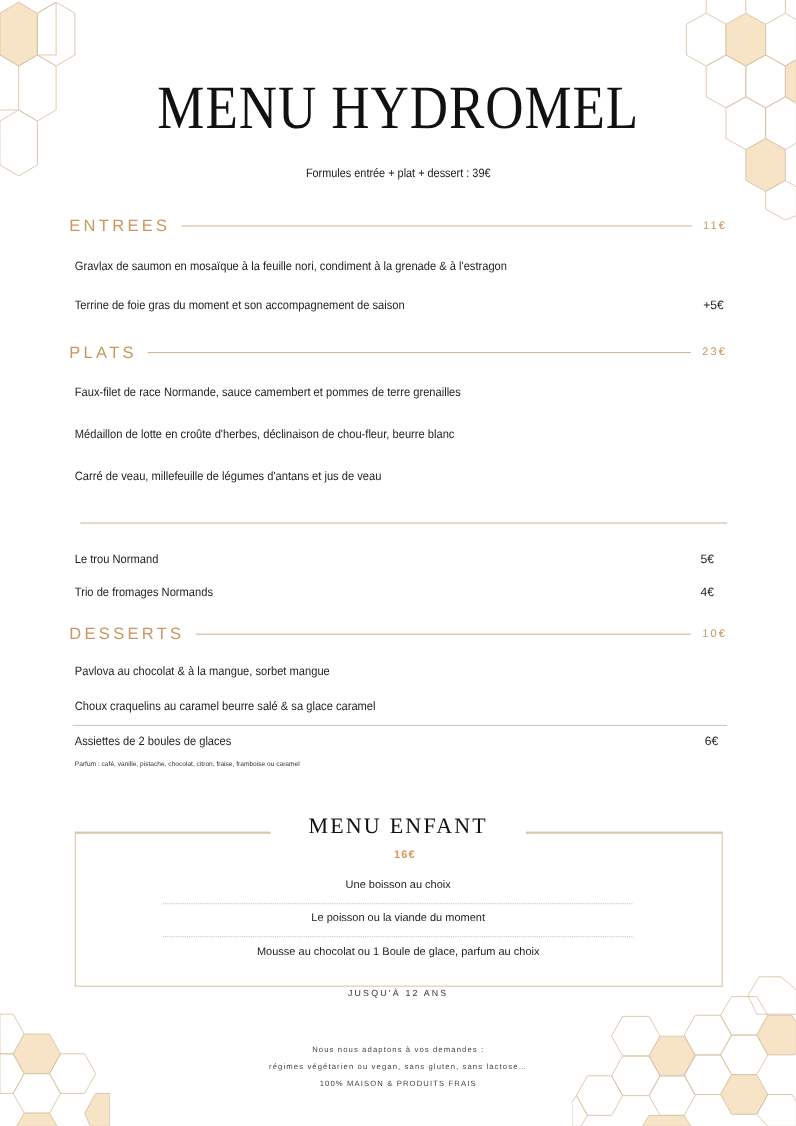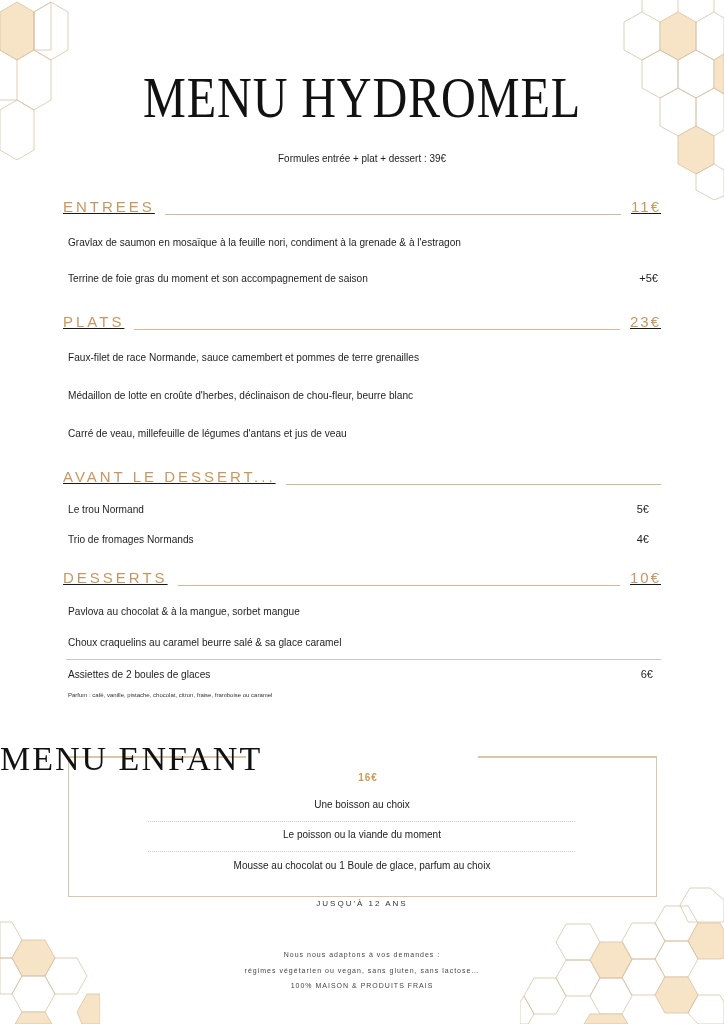--- a/index.html
+++ b/index.html
@@ -14,43 +14,43 @@
       position: absolute; left: 0; right: 0; top: 66px; text-align: center;
       font-family: "Liberation Serif", serif; font-size: 56px; letter-spacing: 1px;
       transform: scaleX(0.86); color: #111;
     }
     .subtitle {
       position: absolute; left: 0; right: 0; top: 152px; text-align: center;
       font-size: 11px; transform: scaleX(0.9); color: #222;
     }
     .section-head {
       position: absolute; left: 63px; right: 63px; height: 20px;
-      display: flex; align-items: flex-end; text-decoration: underline;
+      display: flex; align-items: center;
     }
     .section-head .label {
       font-size: 15px; letter-spacing: 3px; color: #c9975e; white-space: nowrap;
     }
     .section-head .rule { flex: 1; height: 1px; background: #d8b795; margin: 0 10px; }
-    .section-head .price { font-size: 15px; letter-spacing: 2px; color: #c9975e; }
+    .section-head .price { font-size: 10px; letter-spacing: 2px; color: #c9975e; }
     .item {
       position: absolute; left: 68px; right: 63px; font-size: 11px;
       display: flex; justify-content: space-between; color: #1e1e1e; gap: 28px;
     }
     .item .name { transform-origin: left; transform: scaleX(0.92); white-space: nowrap; }
     .item .iprice { padding-right: 3px; }
     .hr-gray { position: absolute; left: 66px; right: 63px; height: 1px; background: #c9c9c9; }
     .note { position: absolute; left: 68px; top: 692px; font-size: 6px; color: #333; }
     .kids-box {
       position: absolute; left: 68px; top: 756px; width: 587px; height: 140px;
       border: 1.5px solid #dcc6a8; border-top: none;
     }
     .kids-topline { position: absolute; top: 756px; height: 1.5px; background: #dcc6a8; }
     .kids-title {
-      position: absolute; left: 0; right: 0; top: 740px; 
-      font-family: "Liberation Serif", serif; font-size: 34px; letter-spacing: 2px; color: #111;
+      position: absolute; left: 0; right: 0; top: 740px; text-align: center;
+      font-family: "Liberation Serif", serif; font-size: 20px; letter-spacing: 2px; color: #111;
     }
     .kids-price {
       position: absolute; left: 0; right: 0; top: 772px; text-align: center;
       font-size: 10px; font-weight: bold; color: #d29a56; letter-spacing: 1px; margin-left: 12px;
     }
     .kids-item {
       position: absolute; left: 0; right: 0; text-align: center; font-size: 10px; color: #222;
     }
     .kids-sep {
       position: absolute; left: 148px; width: 427px; height: 1px;
@@ -158,21 +158,20 @@
   <span class="name">Faux-filet de race Normande, sauce camembert et pommes de terre grenailles</span>
 </div>
 <div class="item" style="top:389px">
   <span class="name">Médaillon de lotte en croûte d'herbes, déclinaison de chou-fleur, beurre blanc</span>
 </div>
 <div class="item" style="top:427px">
   <span class="name">Carré de veau, millefeuille de légumes d'antans et jus de veau</span>
 </div>
 
 <div class="section-head" style="top:465px">
-  <span class="label">AVANT LE DESSERT...</span>
   <span class="rule" style="margin-right:0"></span>
 </div>
 <div class="item" style="top:503px">
   <span class="name">Le trou Normand</span>
   <span class="iprice" style="padding-right:12px">5€</span>
 </div>
 <div class="item" style="top:533px">
   <span class="name">Trio de fromages Normands</span>
   <span class="iprice" style="padding-right:12px">4€</span>
 </div>

